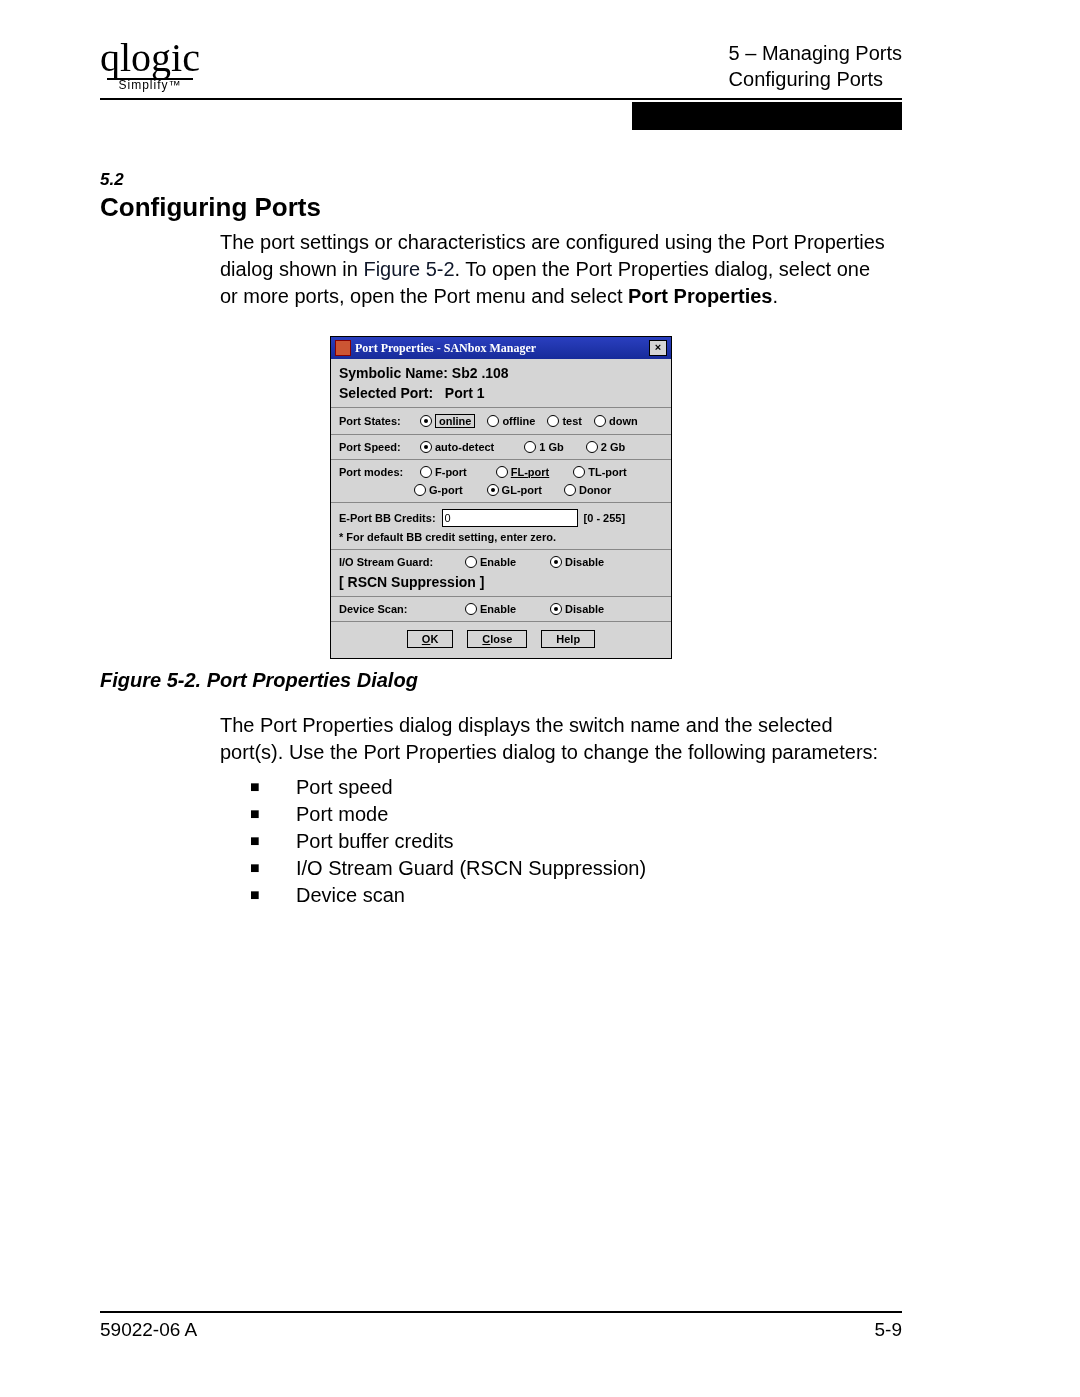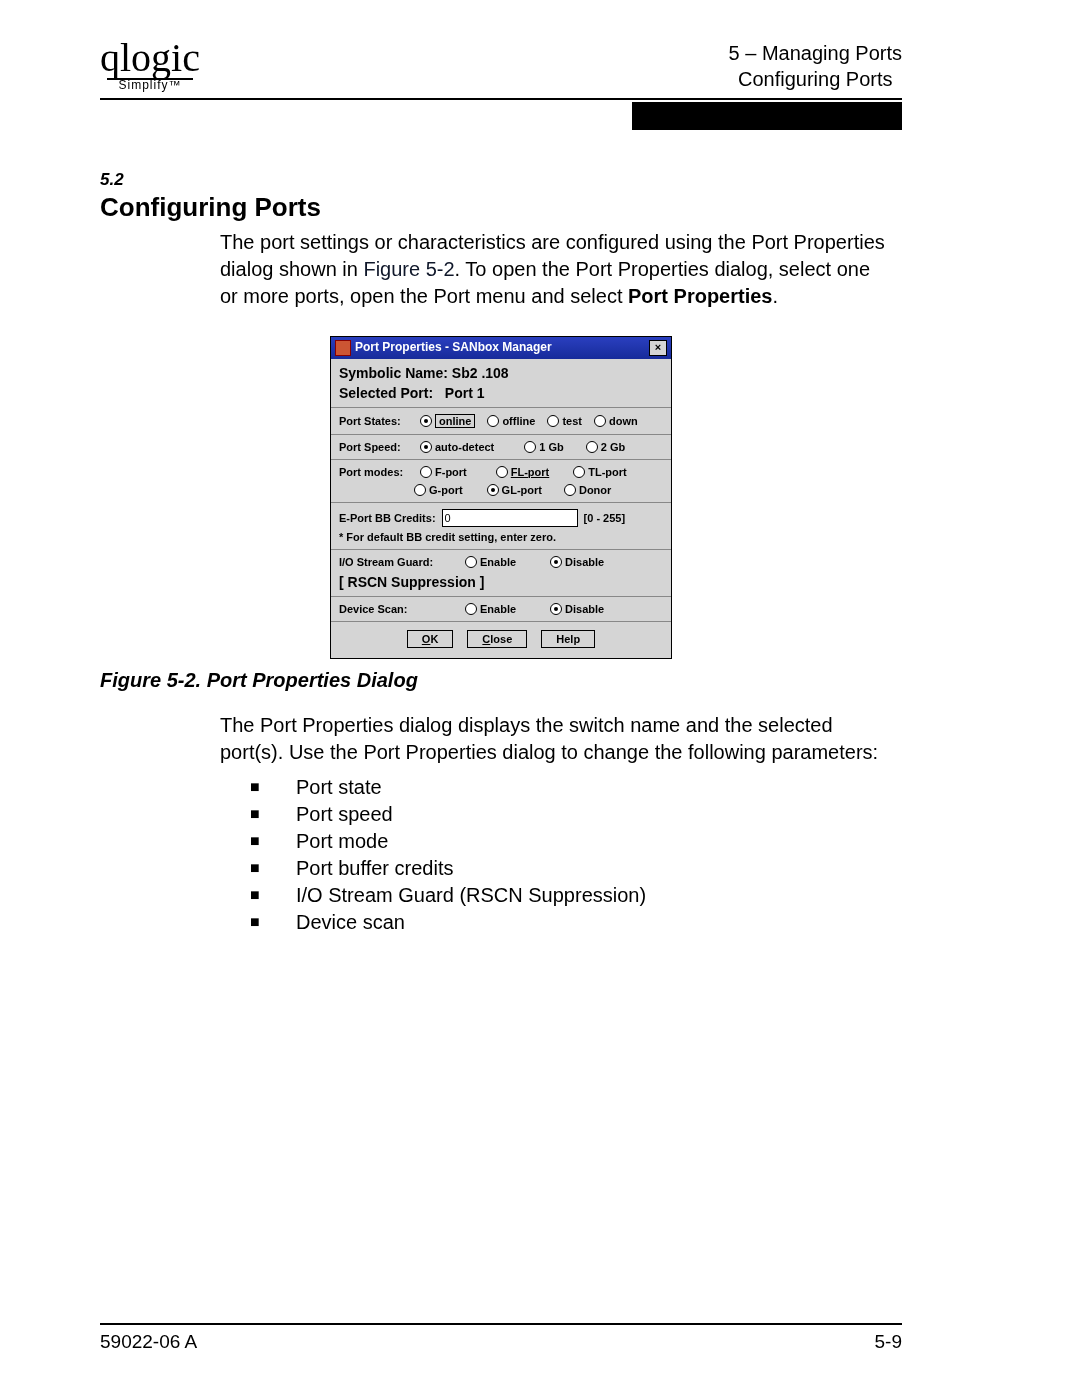--- a/index.html
+++ b/index.html
@@ -25,21 +25,21 @@
     padding-bottom: 6px;
   }
   .logo-block { display: flex; flex-direction: column; align-items: center; }
   .logo-cursive {
     font-family: "Brush Script MT", cursive;
     font-size: 40px;
     line-height: 0.9;
   }
   .logo-tag { font-size: 12px; letter-spacing: 1px; margin-top: -2px; }
   .logo-line { width: 86px; height: 2px; background:#000; margin-top:2px; }
-  .header-right { text-align: center; font-size: 20px; line-height: 1.3; }
+  .header-right { text-align: left; font-size: 20px; line-height: 1.3; }
   .black-bar { background:#000; height:28px; width:270px; float:right; margin-top:2px; }
   .clear { clear: both; }
   .sec-num { font-style: italic; font-weight: bold; font-size: 17px; margin-top: 40px; }
   h2 { margin: 2px 0 6px 0; font-size: 26px; font-weight: bold; }
   .body-text { font-size: 20px; line-height: 1.35; margin-left: 120px; margin-right: 10px; }
   .fig-ref { color: #0f172a; }
   .dialog-wrap { display:flex; justify-content:center; margin: 26px 0 10px 0; }
 
   
   .dlg {
@@ -48,21 +48,21 @@
     background: #d5d5d5;
     font-family: Tahoma, Arial, sans-serif;
     font-size: 12px;
   }
   .dlg-title {
     background: linear-gradient(#2a3fbf,#172b9a);
     color:#fff; font-weight:bold;
     padding: 3px 4px;
     display:flex; align-items:center; justify-content:space-between;
   }
-  .dlg-title-left { display:flex; gap:4px; }
+  .dlg-title-left { display:flex; align-items:center; gap:4px;font-family:Liberation Serif, serif; }
   .dlg-ico { width:14px; height:14px; background:#c53; border:1px solid #800; }
   .dlg-close { width:16px; height:14px; background:#d5d5d5; border:1px solid #000; color:#000; font-size:11px; text-align:center; line-height:13px; font-weight:bold; }
   .dlg-body { padding: 6px 8px; }
   .dlg-row { font-weight:bold; font-size:14px; }
   .dlg-sep { border-top:1px solid #888; margin:6px -8px; }
   .radio-row { display:flex; align-items:center; font-weight:bold; font-size:11px; gap:6px; margin:6px 0;}
   .radio-row .lbl { width:75px; }
   .r { display:inline-flex; align-items:center; gap:3px; margin-right:6px; }
   .r .dot { width:10px; height:10px; border:1px solid #000; border-radius:50%; display:inline-flex; align-items:center; justify-content:center; background:#fff;}
   .r .dot.on::after { content:""; width:4px; height:4px; background:#000; border-radius:50%; }
@@ -74,21 +74,21 @@
   .btn-row { display:flex; justify-content:center; gap:14px; margin:8px 0 4px 0; }
   .btn { border:1px solid #000; background:#d5d5d5; font-weight:bold; font-size:11px; padding:2px 14px; }
   .btn .ul { text-decoration: underline; }
 
   .fig-cap { text-align:left; font-style:italic; font-weight:bold; font-size:20px; margin: 2px 0 20px 0; }
 
   ul.sq { list-style:none; padding:0; margin: 10px 0 0 150px; }
   ul.sq li { font-size:20px; margin:4px 0; position:relative; padding-left:46px; }
   ul.sq li::before { content:"■"; position:absolute; left:0; font-size:16px; top:2px; }
 
-  .footer { position:absolute; left:100px; right:90px; bottom:44px; }
+  .footer { position:absolute; left:100px; right:90px; bottom:56px; }
   .footer-line { border-top:2px solid #000; margin-bottom:6px; }
   .footer-row { display:flex; justify-content:space-between; font-size:19px; }
 </style>
 </head>
 <body>
 
 <div class="page">
 
   <div class="header">
     <div class="logo-block">
@@ -242,21 +242,20 @@
         </div>
       </div>
     </div>
   </div>
 
   <div class="fig-cap">Figure 5-2.  Port Properties Dialog</div>
 
   <div class="body-text">The Port Properties dialog displays the switch name and the selected port(s). Use the Port Properties dialog to change the following parameters:</div>
 
   <ul class="sq">
-    <li>Port state</li>
     <li>Port speed</li>
     <li>Port mode</li>
     <li>Port buffer credits</li>
     <li>I/O Stream Guard (RSCN Suppression)</li>
     <li>Device scan</li>
   </ul>
 
   <div class="footer">
     <div class="footer-line"></div>
     <div class="footer-row">

